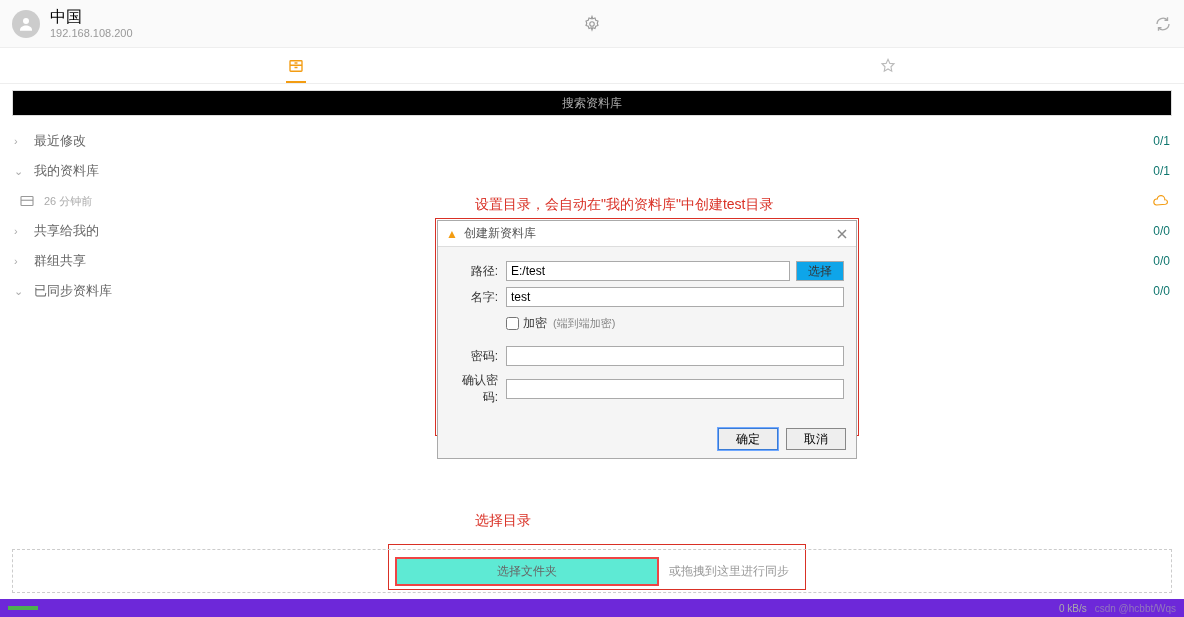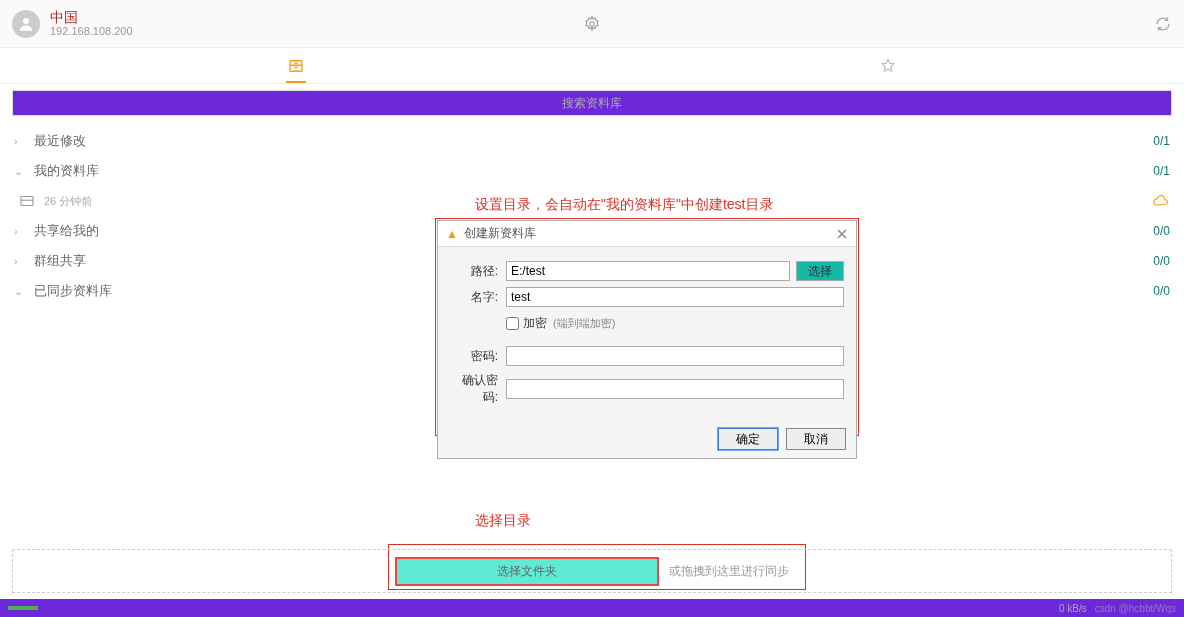--- a/index.html
+++ b/index.html
@@ -2,31 +2,31 @@
 <html><head>
 <meta charset="utf-8">
 <style>
 * { box-sizing: border-box; margin: 0; padding: 0; font-family: "Microsoft YaHei", sans-serif; }
 body { background: #fff; font-size: 13px; color: #333; width: 1184px; height: 617px; position: relative; overflow: hidden; }
 
 .header { height: 48px; display: flex; align-items: center; padding: 0 12px; border-bottom: 1px solid #eee; background: #fafafa; }
 .avatar { width: 28px; height: 28px; border-radius: 50%; background: #ccc; display: flex; align-items: center; justify-content: center; margin-right: 10px; }
 .avatar svg { width: 18px; height: 18px; fill: #fff; }
 .user-info { line-height: 1.2; }
-.user-name { font-size: 14px; color: #b91c1c; }
+.user-name { font-size: 16px; color: #000000; }
 .user-ip { font-size: 11px; color: #999; }
 .header-gear { position: absolute; left: 50%; transform: translateX(-50%); color: #888; }
 .header-refresh { margin-left: auto; color: #aaa; }
 
 .tabs { height: 36px; display: flex; border-bottom: 1px solid #eee; }
 .tab { flex: 1; display: flex; align-items: center; justify-content: center; color: #aaa; position: relative; }
 .tab.active { color: #f39c12; }
 .tab.active::after { content: ""; position: absolute; bottom: 0; left: 50%; transform: translateX(-50%); width: 20px; height: 2px; background: #f39c12; }
 
-.search-bar { margin: 6px 12px; border: 1px solid #ddd; height: 26px; display: flex; align-items: center; justify-content: center; color: #aaa; font-size: 12px; background: #6d28d9; }
+.search-bar { margin: 6px 12px; border: 1px solid #ddd; height: 26px; display: flex; align-items: center; justify-content: center; color: #aaa; font-size: 12px; background: #000000; }
 
 .list { padding: 4px 0; }
 .list-item { display: flex; align-items: center; padding: 6px 14px; color: #666; font-size: 13px; }
 .list-item .chev { width: 14px; color: #aaa; font-size: 11px; margin-right: 6px; }
 .list-item .item-label { flex: 1; }
 .list-item .count { color: #0f766e; font-size: 12px; }
 .list-item.sub { padding-left: 18px; }
 .list-item.sub .lib-icon { width: 20px; margin-right: 6px; color: #999; }
 .list-item.sub .sub-title { font-weight: bold; color: #333; font-size: 13px; }
 .list-item.sub .sub-time { font-size: 11px; color: #aaa; }
@@ -37,21 +37,21 @@
 
 .dialog { position: absolute; top: 220px; left: 437px; width: 420px; background: #f5f5f5; border: 1px solid #aaa; }
 .dialog-title { height: 26px; display: flex; align-items: center; padding: 0 8px; font-size: 12px; color: #555; border-bottom: 1px solid #ddd; background: #fff; }
 .dialog-title .logo { color: #f39c12; margin-right: 6px; font-size: 12px; }
 .dialog-title .close { margin-left: auto; color: #888; cursor: pointer; }
 .dialog-body { padding: 14px 12px 8px 12px; }
 .field-row { display: flex; align-items: center; margin-bottom: 6px; font-size: 12px; }
 .field-row label { width: 56px; text-align: right; padding-right: 8px; color: #333; }
 .field-row input[type=text], .field-row input[type=password] { flex: 1; height: 20px; border: 1px solid #aaa; background: #fff; padding: 4px 4px; font-size: 12px; }
 .field-row .disabled { background: #eee; }
-.field-row .btn-small { margin-left: 6px; width: 48px; height: 20px; border: 1px solid #aaa; background: #14b8a6; font-size: 12px; text-align: center; line-height: 18px; }
+.field-row .btn-small { margin-left: 6px; width: 48px; height: 20px; border: 1px solid #aaa; background: #0ea5e9; font-size: 12px; text-align: center; line-height: 18px; }
 .checkbox-row { margin-left: 56px; margin-top: 8px; margin-bottom: 14px; font-size: 12px; display: flex; align-items: center; }
 .checkbox-row input { margin-right: 4px; }
 .checkbox-row .hint { color: #888; margin-left: 6px; font-size: 11px; }
 .dialog-footer { display: flex; justify-content: flex-end; padding: 8px 10px; gap: 8px; }
 .dialog-footer button { width: 60px; height: 22px; font-size: 12px; border: 1px solid #888; background: #eee; }
 .dialog-footer button.primary { border: 1px solid #3a7bd5; outline: 1px solid #6fa8ff; }
 
 .dropzone { position: absolute; bottom: 24px; left: 12px; right: 12px; height: 44px; border: 1px dashed #ccc; display: flex; align-items: center; justify-content: center; gap: 10px; color: #999; font-size: 12px; }
 .dropzone .select-btn { border: 2px solid #ef4444; background: #5eead4; padding: 4px 100px; color: #666; }
 

